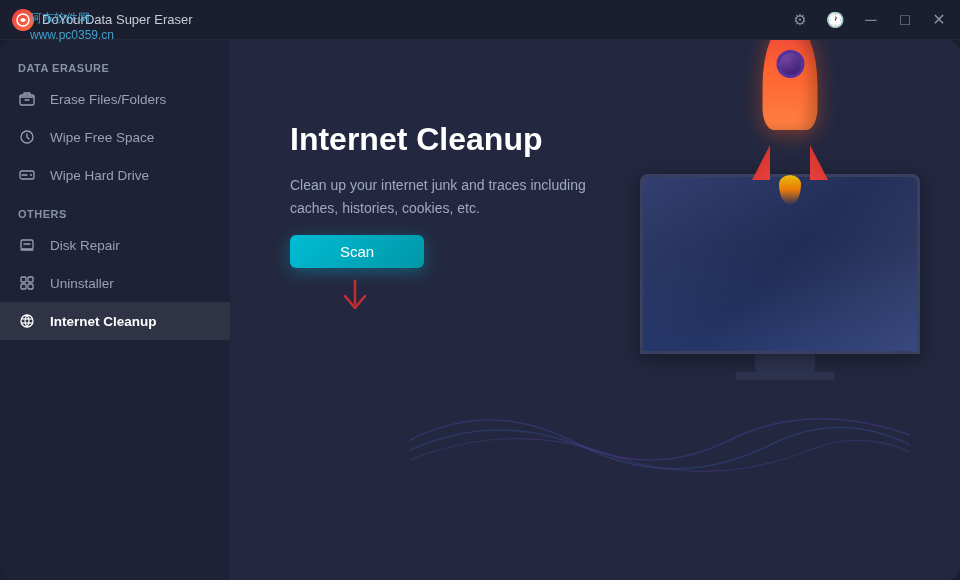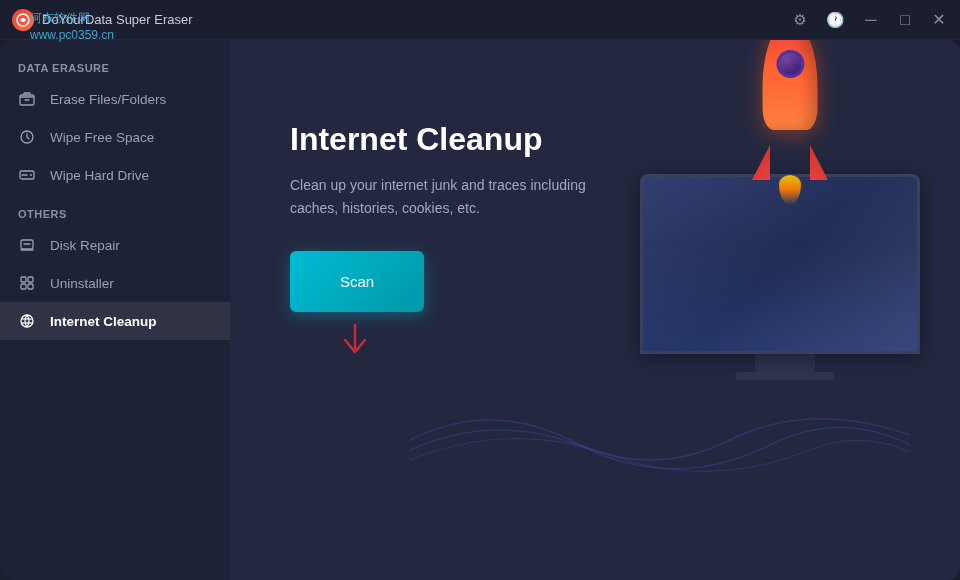--- a/index.html
+++ b/index.html
@@ -166,32 +166,32 @@
       color: #ffffff;
       font-size: 32px;
       font-weight: 600;
       margin-bottom: 16px;
       line-height: 1.2;
     }
     .feature-desc {
       color: #a0a8c0;
       font-size: 14px;
       line-height: 1.6;
-      margin-bottom: 32px;
+      margin-bottom: 16px;
       max-width: 300px;
     }
 
     .scan-btn {
       background: linear-gradient(135deg, #00bcd4, #0097a7);
       border: none;
       border-radius: 6px;
       color: #ffffff;
       font-size: 15px;
       font-weight: 500;
-      padding: 22px 50px;
+      padding: 8px 50px;
       cursor: pointer;
       box-shadow: 0 4px 16px rgba(0,188,212,0.35);
       transition: all 0.2s;
     }
 
     
     .arrow-indicator {
       margin-top: 8px;
       display: flex;
       justify-content: center;

